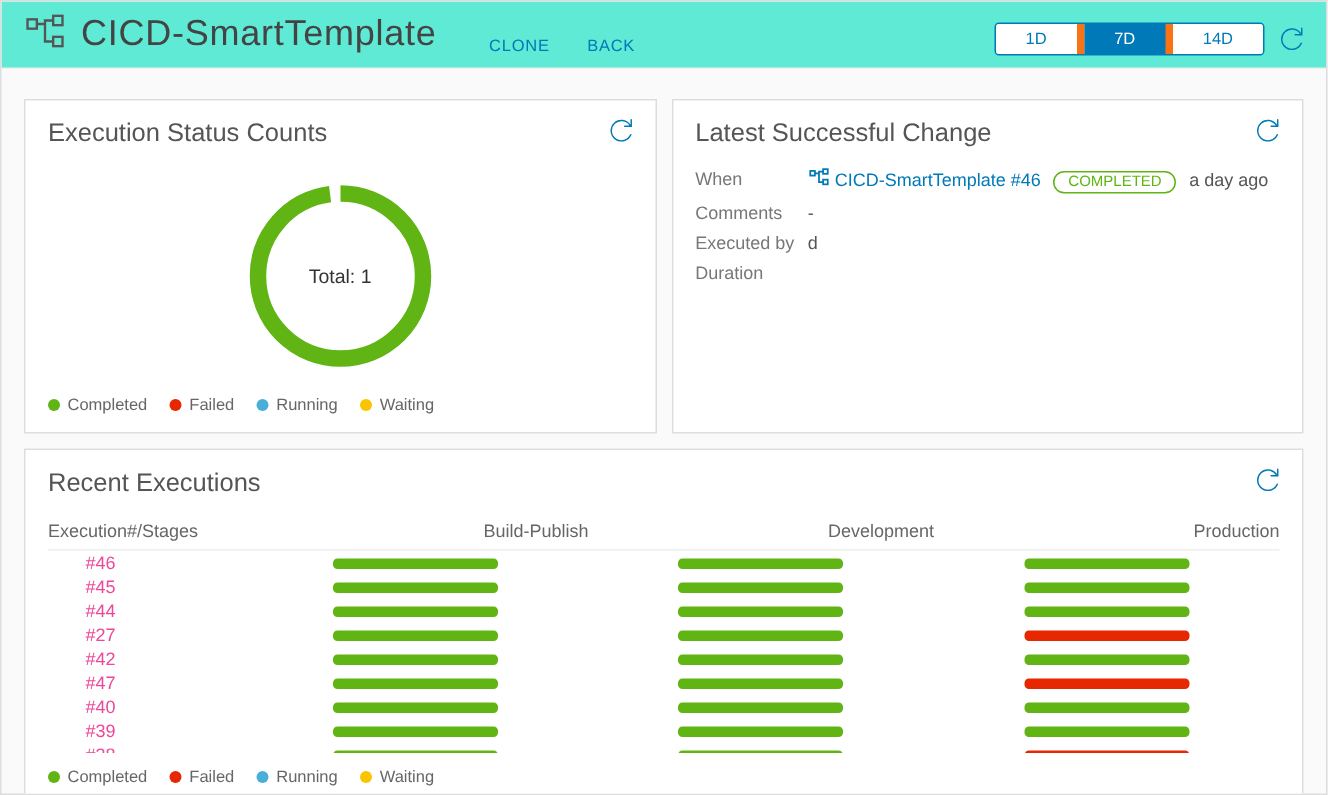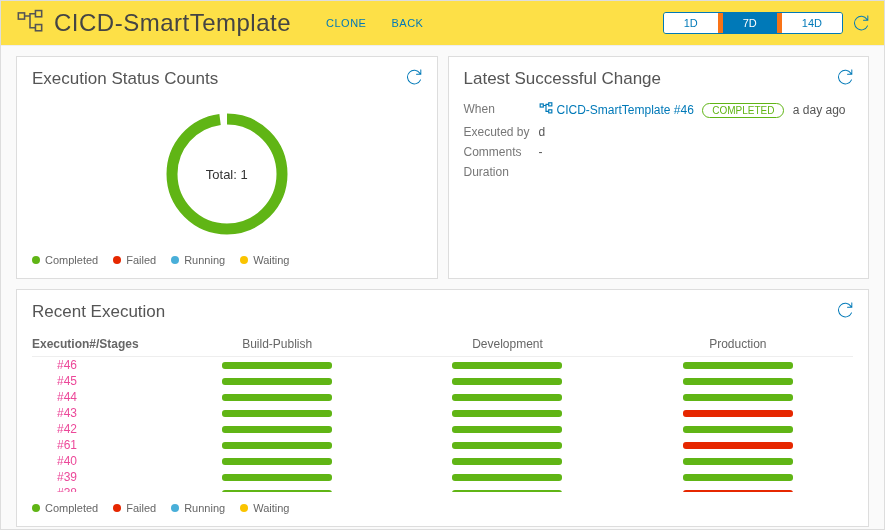--- a/index.html
+++ b/index.html
@@ -1,30 +1,30 @@
 <!DOCTYPE html>
 <html><head>
 <meta charset="utf-8">
 <style>
 * { box-sizing: border-box; margin: 0; padding: 0; }
 body { font-family: -apple-system, BlinkMacSystemFont, "Segoe UI", Arial, sans-serif; background: #fafafa; color: #333; font-size: 13px; width: 885px; height: 530px; overflow: hidden; border: 1px solid #ddd; }
-.header { display: flex; align-items: center; padding: 8px 15px; background: #fde047; border-bottom: 1px solid #eee; }
+.header { display: flex; align-items: flex-end; padding: 8px 15px; background: #5eead4; border-bottom: 1px solid #eee; }
 .pipeline-icon { width: 28px; height: 28px; margin-right: 10px; }
 .title { font-size: 24px; font-weight: 300; color: #444; letter-spacing: 0.5px; }
 .header-actions { display: flex; gap: 25px; margin-left: 35px; }
 .action-link { color: #0079b8; font-size: 11px; font-weight: 500; letter-spacing: 0.5px; cursor: pointer; }
 .header-right { margin-left: auto; display: flex; align-items: center; gap: 10px; }
 .seg-group { display: flex; border: 1px solid #0079b8; border-radius: 3px; overflow: hidden; }
 .seg { padding: 4px 20px; font-size: 11px; color: #0079b8; background: #fff; cursor: pointer; border-right: 5px solid #f97316; }
 .seg:last-child { border-right: none; }
 .seg.active { background: #0079b8; color: #fff; }
 .refresh-btn { cursor: pointer; display: inline-flex; }
 
 .main { padding: 10px 15px; display: flex; flex-direction: column; gap: 10px; }
-.row { display: flex; gap: 10px; }
+.row { display: flex; gap: 10px; margin-top: 10px; }
 .card { background: #fff; border: 1px solid #ddd; padding: 12px 15px; flex: 1; position: relative; }
 .card-title { font-size: 17px; font-weight: 300; color: #555; margin-bottom: 10px; }
 .card-refresh { position: absolute; top: 12px; right: 15px; cursor: pointer; }
 
 .donut-wrap { display: flex; justify-content: center; padding: 10px 0 5px; }
 .donut { position: relative; width: 130px; height: 130px; text-decoration: underline; }
 .donut svg { transform: rotate(-90deg); }
 .donut-center { position: absolute; top: 50%; left: 50%; transform: translate(-50%, -50%); font-size: 13px; color: #333; }
 
 .legend { display: flex; gap: 15px; margin-top: 10px; flex-wrap: wrap; }
@@ -32,22 +32,22 @@
 .legend-dot { width: 8px; height: 8px; border-radius: 50%; }
 
 .kv-row { display: flex; padding: 3px 0; font-size: 12px; }
 .kv-key { width: 75px; color: #777; flex-shrink: 0; }
 .kv-val { color: #555; flex: 1; }
 .kv-val a { color: #0079b8; text-decoration: none; }
 .badge { display: inline-block; border: 1px solid #60b515; color: #60b515; border-radius: 10px; padding: 1px 9px; font-size: 10px; margin: 0 5px; }
 .link-icon { display: inline-block; vertical-align: middle; margin-right: 4px; }
 
 .table-header { display: flex; padding: 5px 0; border-bottom: 1px solid #eee; font-size: 12px; color: #666; }
-.col-exec { width: 130px; font-weight: 700; }
-.col-stage { flex: 1; text-align: center; }
+.col-exec { width: 130px; font-weight: 400; }
+.col-stage { flex: 1; text-align: right; }
 .scroll-area { max-height: 135px; overflow-y: auto; position: relative; }
 .exec-row { display: flex; align-items: center; padding: 1px 0; }
 .exec-id { width: 130px; padding-left: 25px; font-size: 12px; color: #ec4899; }
 .stage-cell { flex: 1; display: flex; justify-content: center; }
 .bar { height: 7px; width: 110px; border-radius: 3px; }
 
 ::-webkit-scrollbar { width: 8px; }
 ::-webkit-scrollbar-thumb { background: #ccc; border-radius: 4px; }
 </style>
 </head>
@@ -136,35 +136,35 @@
                   <rect x="25" y="2" width="8" height="8"></rect>
                   <rect x="25" y="20" width="8" height="8"></rect>
                   <path d="M11 9 H18 V6 H25 M18 9 V24 H25"></path>
                 </g>
               </svg></span><a href="#">CICD-SmartTemplate #46</a>
           <span class="badge">COMPLETED</span>
           <span>a day ago</span>
         </div>
       </div>
       <div class="kv-row">
+        <div class="kv-key">Comments</div>
+        <div class="kv-val">-</div>
+      </div>
+      <div class="kv-row">
         <div class="kv-key">Executed by</div>
         <div class="kv-val">d</div>
       </div>
       <div class="kv-row">
-        <div class="kv-key">Comments</div>
-        <div class="kv-val">-</div>
-      </div>
-      <div class="kv-row">
         <div class="kv-key">Duration</div>
       </div>
     </div>
   </div>
 
   <div class="card">
-    <div class="card-title">Recent Execution</div>
+    <div class="card-title">Recent Executions</div>
     <span class="card-refresh">
       <svg width="16" height="16" viewBox="0 0 36 36">
           <path fill="#0079b8" d="M22.4,11.65a1.09,1.09,0,0,0,1.09,1.09H34.43V1.81a1.09,1.09,0,1,0-2.19,0V8.95a16.41,16.41,0,1,0,1.47,15.86,1.12,1.12,0,0,0-2.05-.9,14.18,14.18,0,1,1-1.05-13.36H23.5A1.09,1.09,0,0,0,22.4,11.65Z"></path>
         </svg>
     </span>
     <div class="table-header">
       <div class="col-exec">Execution#/Stages</div>
       <div class="col-stage">Build-Publish</div>
       <div class="col-stage">Development</div>
       <div class="col-stage">Production</div>
@@ -200,21 +200,21 @@
             <div class="bar" style="background: rgb(96, 181, 21);"></div>
           </div>
           <div class="stage-cell">
             <div class="bar" style="background: rgb(96, 181, 21);"></div>
           </div>
           <div class="stage-cell">
             <div class="bar" style="background: rgb(96, 181, 21);"></div>
           </div>
         </div>
         <div class="exec-row">
-          <div class="exec-id">#43</div>
+          <div class="exec-id">#27</div>
           <div class="stage-cell">
             <div class="bar" style="background: rgb(96, 181, 21);"></div>
           </div>
           <div class="stage-cell">
             <div class="bar" style="background: rgb(96, 181, 21);"></div>
           </div>
           <div class="stage-cell">
             <div class="bar" style="background: rgb(230, 39, 0);"></div>
           </div>
         </div>
@@ -224,21 +224,21 @@
             <div class="bar" style="background: rgb(96, 181, 21);"></div>
           </div>
           <div class="stage-cell">
             <div class="bar" style="background: rgb(96, 181, 21);"></div>
           </div>
           <div class="stage-cell">
             <div class="bar" style="background: rgb(96, 181, 21);"></div>
           </div>
         </div>
         <div class="exec-row">
-          <div class="exec-id">#61</div>
+          <div class="exec-id">#47</div>
           <div class="stage-cell">
             <div class="bar" style="background: rgb(96, 181, 21);"></div>
           </div>
           <div class="stage-cell">
             <div class="bar" style="background: rgb(96, 181, 21);"></div>
           </div>
           <div class="stage-cell">
             <div class="bar" style="background: rgb(230, 39, 0);"></div>
           </div>
         </div>

